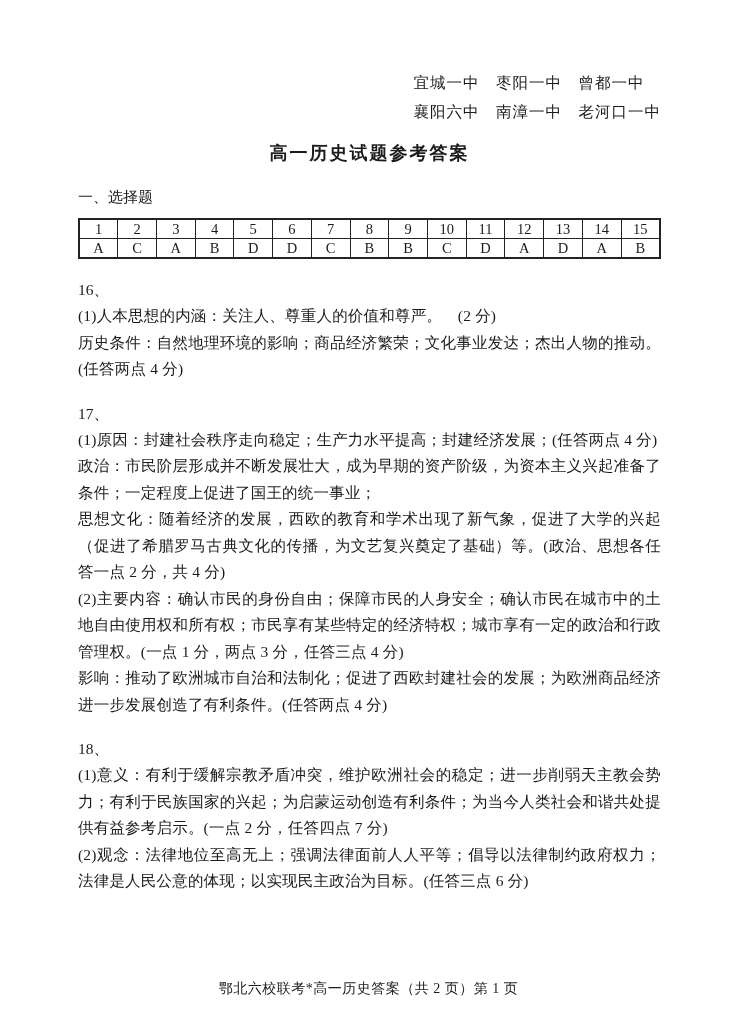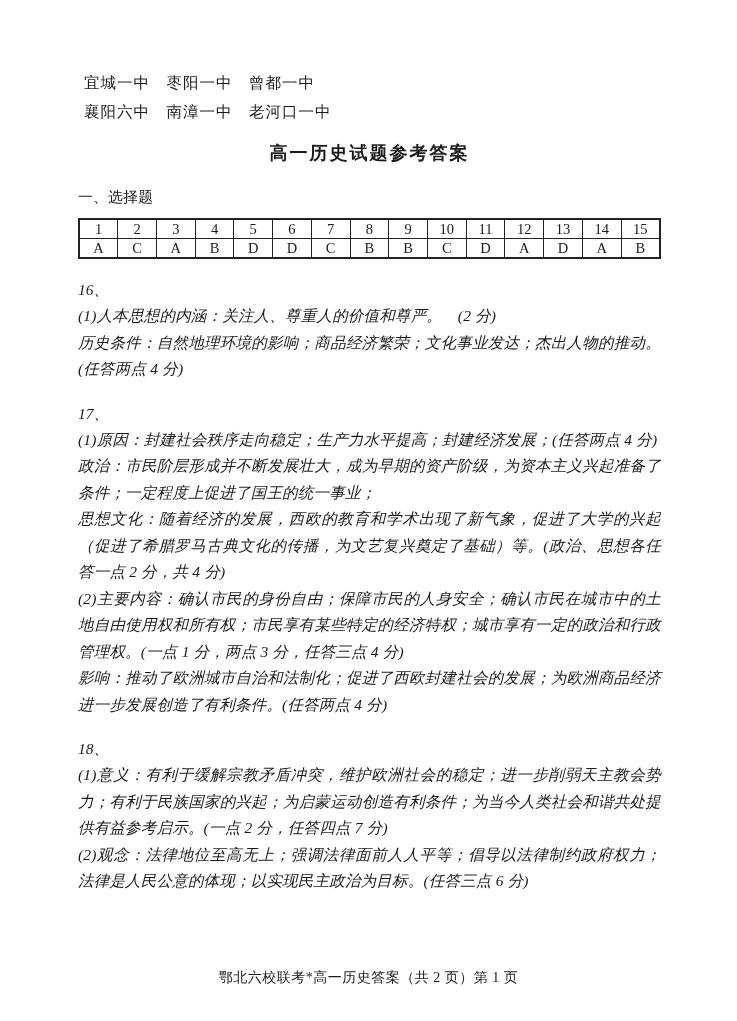--- a/index.html
+++ b/index.html
@@ -12,21 +12,21 @@
     overflow: hidden;
   }
   .page {
     width: 737px;
     height: 1021px;
     padding: 68px 76px 0 78px;
     position: relative;
   }
   .header-row {
     display: flex;
-    justify-content: flex-start;
+    justify-content: flex-end;
     align-items: center;
     padding-left: 6px;
   }
   .schools {
     font-size: 15.5px;
     line-height: 29px;
     letter-spacing: 1px;
     white-space: nowrap;
   }
   .exam-session {
@@ -58,35 +58,35 @@
   table.answers td {
     border: 1px solid #232323;
     text-align: center;
     font-size: 14.5px;
     height: 19px;
     line-height: 18px;
     padding: 0;
     width: 6.66%;
   }
   .material-heading { margin-top: 11px; }
-  .question { margin-top: 18px; font-style: italic; }
+  .question { margin-top: 18px; }
   .question-number {
     font-size: 15.5px;
     line-height: 26px;
     margin-top: 11px;
   }
   .para {
     font-size: 15.5px;
     line-height: 26.5px;
     text-align: justify;
     letter-spacing: 0.2px;
   }
   .footer {
     position: absolute;
-    bottom: 34px;
+    bottom: 23px;
     left: 0;
     width: 100%;
     text-align: center;
     font-size: 14px;
     letter-spacing: 0.5px;
   }
 </style>
 </head>
 <body>
 

